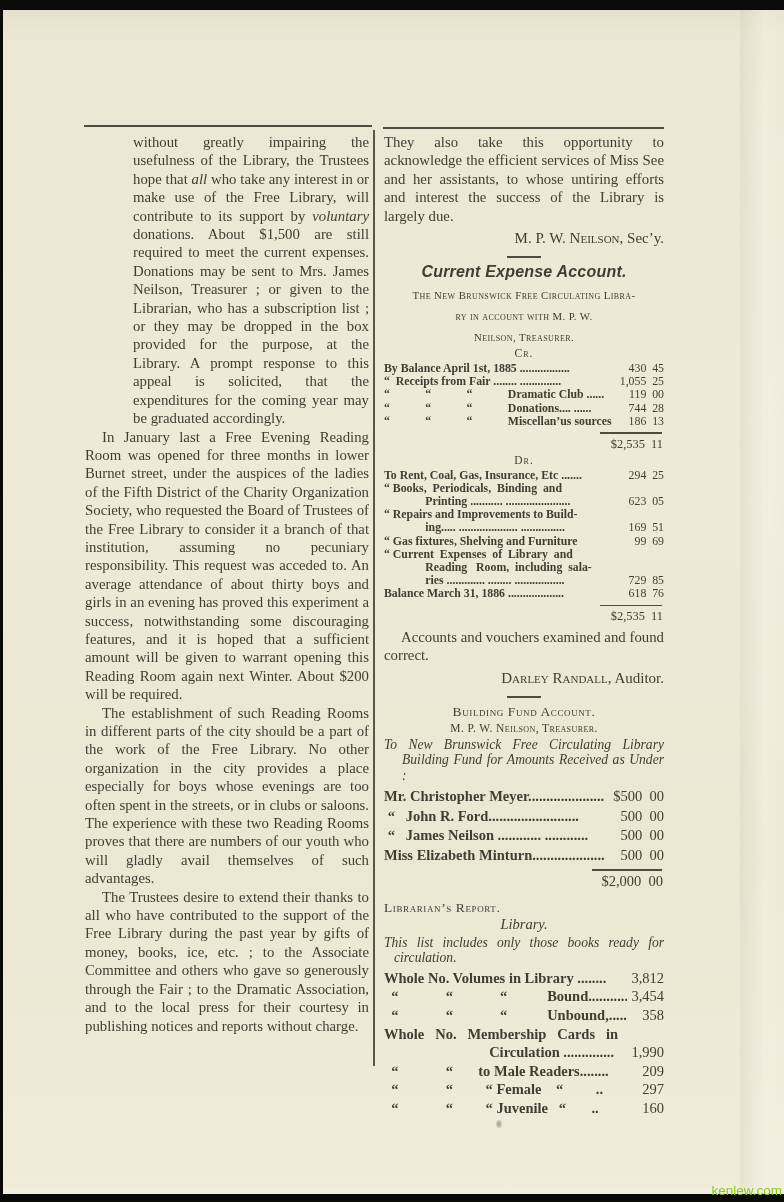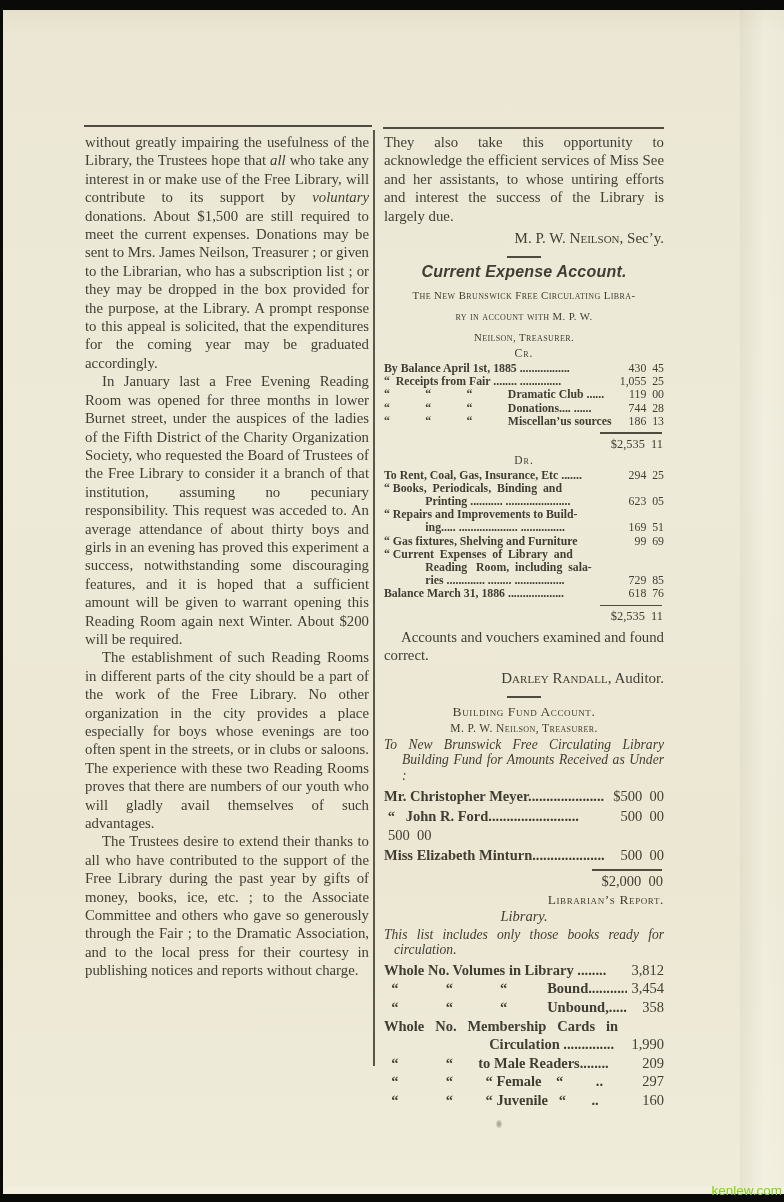--- a/index.html
+++ b/index.html
@@ -16,21 +16,21 @@
   .rule-right{left:383px;top:127px;width:281px;}
   .divider{position:absolute;left:373px;top:130px;width:2px;height:936px;background:rgba(64,60,50,.85);}
   .speck{position:absolute;left:496px;top:1120px;width:6px;height:8px;border-radius:50%;
          background:radial-gradient(rgba(90,85,70,.55),rgba(90,85,70,0));}
 
   .col{position:absolute;top:133px;}
   .col-left{left:85px;width:284px;font-size:14.8px;line-height:18.4px;text-align:justify;}
   .col-right{left:384px;width:280px;}
 
   .para{text-indent:17px;margin:0;}
-  .para.first{text-indent:0;}
+  .para.first{text-indent:0;margin-left:48px;}
   .em{font-style:italic;}
 
   .rc-para{font-size:14.8px;line-height:18.4px;text-align:justify;margin:0;}
   .sig{font-size:15px;line-height:19px;text-align:right;margin-top:4px;}
   .sig-secy{padding-left:80px;}
   .sig-auditor{padding-left:58px;}
   .sc{font-variant:small-caps;}
   .hr-short{width:34px;height:2px;background:#4f4b41;margin:8px auto 5px;}
 
   .expense-heading{font-family:"Liberation Sans","DejaVu Sans",sans-serif;font-weight:bold;font-style:italic;
@@ -47,21 +47,21 @@
 
   .audit{font-size:14.8px;line-height:18.4px;text-align:justify;text-indent:17px;margin:5px 0 0;}
 
   .bf-heading{font-variant:small-caps;font-size:13.5px;line-height:16px;text-align:center;letter-spacing:.6px;margin-top:6px;}
   .bf-sub{font-variant:small-caps;font-size:11.5px;line-height:14px;text-align:center;letter-spacing:.4px;margin:1px 0 2px;}
   .bf-intro{font-style:italic;font-size:13.6px;line-height:15.4px;padding-left:18px;text-indent:-18px;margin:2px 0 4px;text-align:justify;}
   .donors{font-size:14.5px;line-height:19.5px;}
   .donors .total-rule{width:70px;}
   .donors-total{font-size:14.5px;}
 
-  .lib-heading{font-variant:small-caps;font-size:13.5px;line-height:16px;text-align:right;letter-spacing:.6px;margin-top:4px;}
+  .lib-heading{font-variant:small-caps;font-size:13.5px;line-height:16px;text-align:left;letter-spacing:.6px;margin-top:12px;}
   .lib-sub{font-style:italic;font-size:14.5px;line-height:17px;text-align:center;margin:0 0 2px;}
   .lib-note{font-style:italic;font-size:13.6px;line-height:15.6px;padding-left:10px;text-indent:-10px;margin:0 0 3px;text-align:justify;}
   .stats{font-size:14.5px;line-height:18.6px;}
 
   .watermark{position:absolute;right:2px;bottom:4px;font-family:"Liberation Sans","DejaVu Sans",sans-serif;
       font-size:13.5px;color:#84cc16;}
 </style>
 </head>
 <body>
 
@@ -175,20 +175,21 @@
     <div class="donors">
       <div class="trow">
           <span class="tlabel">Mr. Christopher Meyer.....................</span>
           <span class="tamt">$500 00</span>
         </div>
       <div class="trow">
           <span class="tlabel"> “   John R. Ford.........................</span>
           <span class="tamt">500 00</span>
         </div>
       <div class="trow">
+          <span class="tlabel"> “   James Neilson ............ ............</span>
           <span class="tamt">500 00</span>
         </div>
       <div class="trow">
           <span class="tlabel">Miss Elizabeth Minturn....................</span>
           <span class="tamt">500 00</span>
         </div>
       <div class="total-rule"></div>
       <div class="total-line donors-total">$2,000 00</div>
     </div>
 

